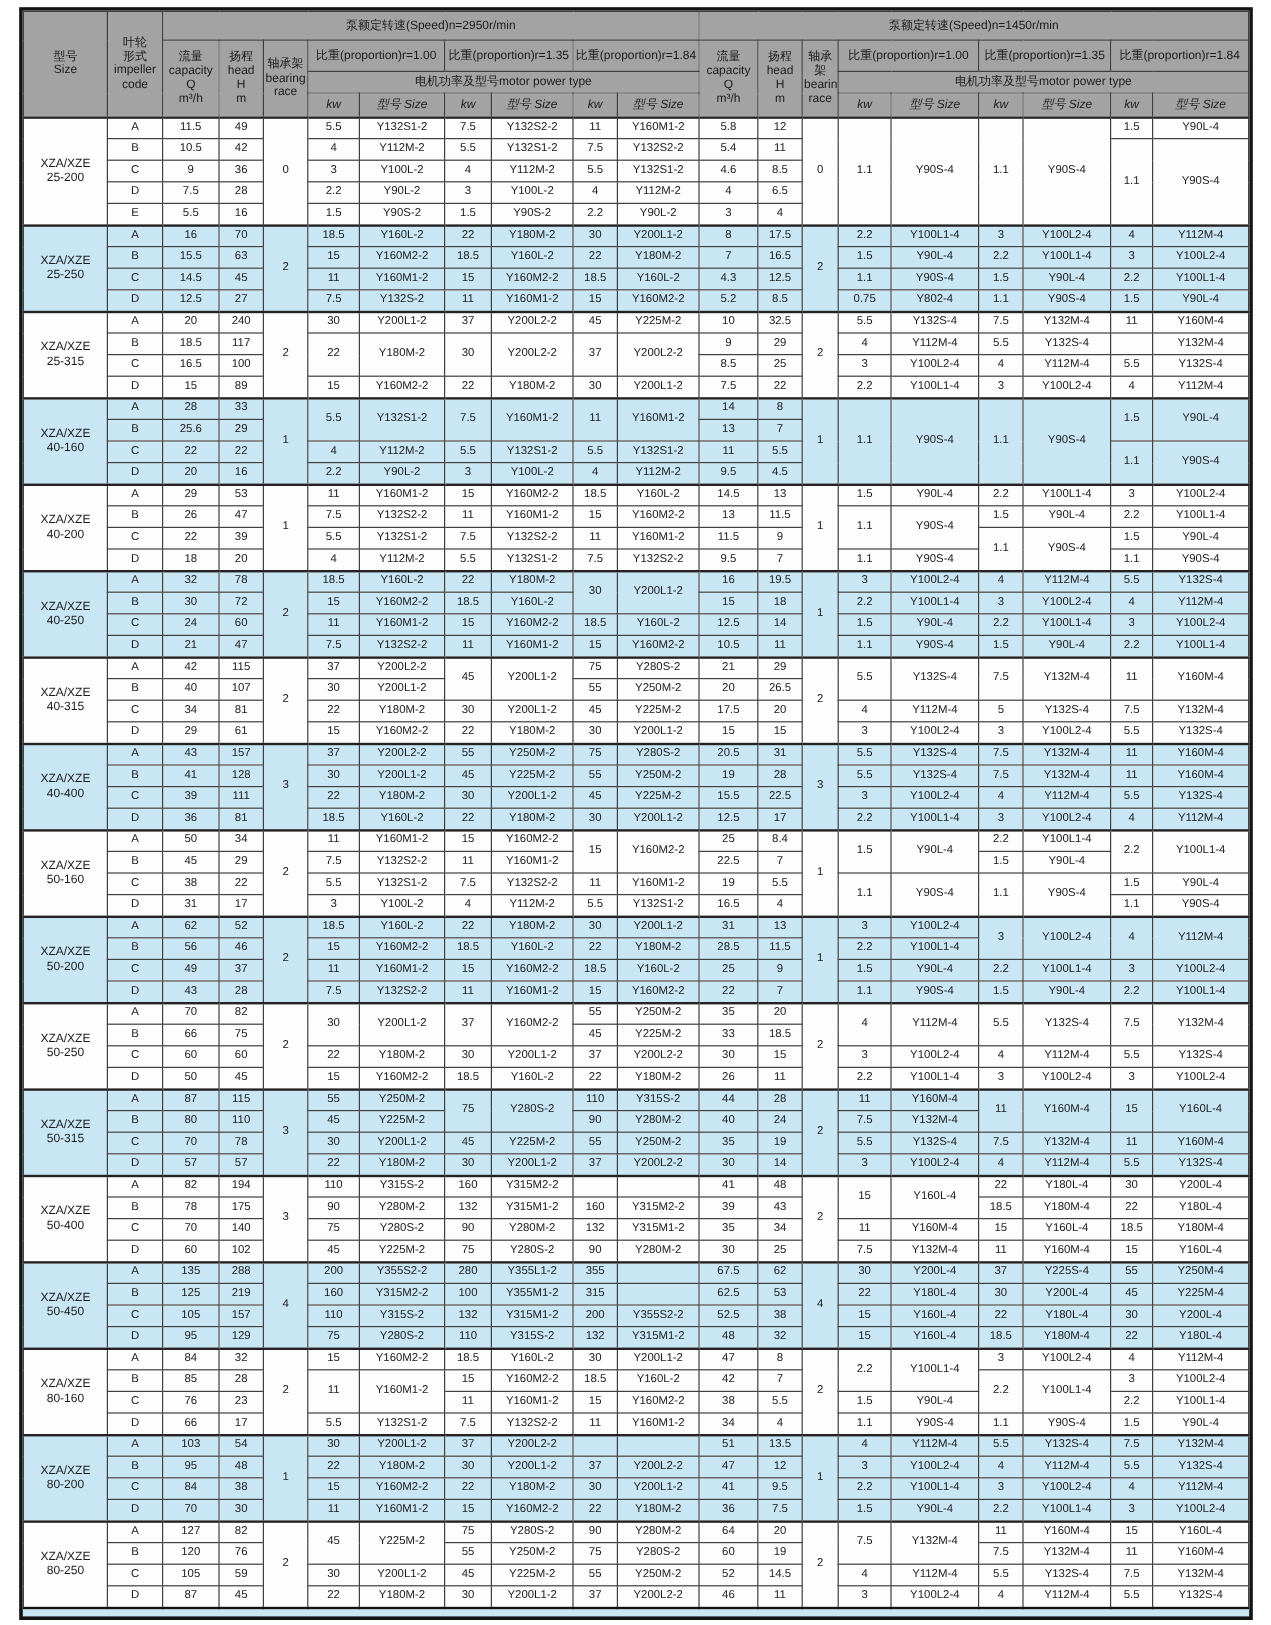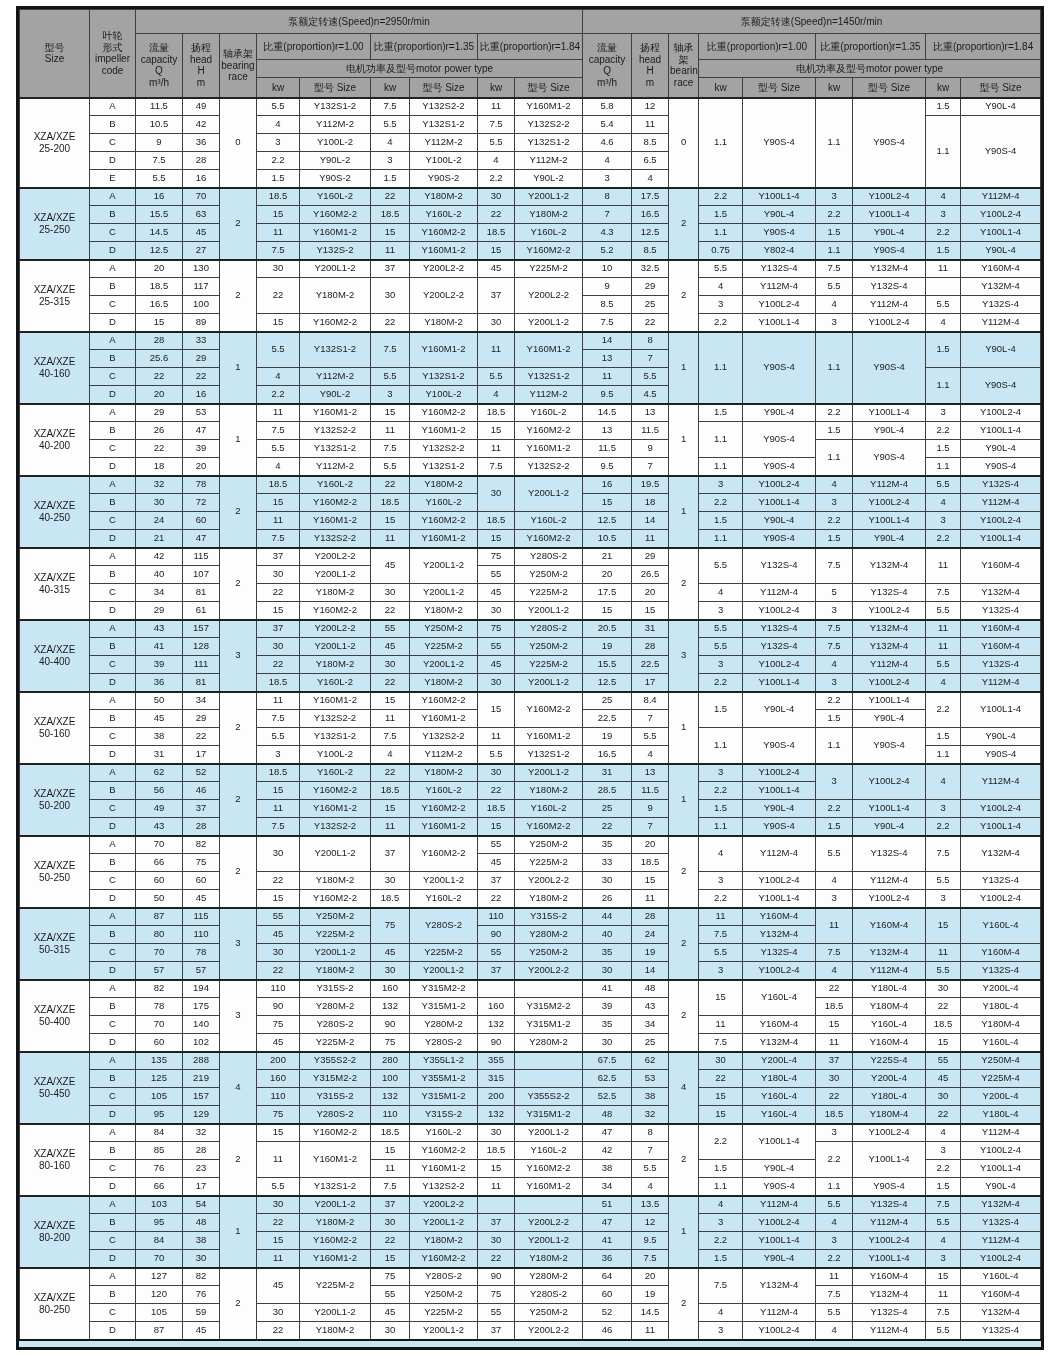--- a/index.html
+++ b/index.html
@@ -10,21 +10,21 @@
     box-sizing:border-box; padding-bottom:6px;
   }
   table.spec { border-collapse:collapse; width:100%; table-layout:fixed; background:#fff; border-bottom:2px solid #141414; }
   th, td {
     border:1px solid #3f3f3f; text-align:center; vertical-align:middle;
     padding:0 1px; font-size:9.5px; color:#1b1b1b; line-height:1.15;
     overflow:hidden; font-weight:normal;
   }
   thead th { background:#a3a3a3; white-space:pre-line; font-size:10px; }
   thead tr.h1 { height:24px; } thead tr.h2 { height:26px;margin-left:12px; }
-  thead tr.h3 { height:18px;padding-left:20px; } thead tr.h4 { height:20px; }
+  thead tr.h3 { height:18px;padding-left:20px; } thead tr.h4 { height:20px;font-style:italic; }
   tbody tr { height:18px; }
   tbody tr.white td { background:#fdfdfd; }
   tbody tr.blue td { background:#c9e6f4; }
   td.size-cell { white-space:pre-line; font-size:10px; }
   tbody tr.block-start td { border-top-width:2px; border-top-color:#222; }
 </style>
 </head>
 <body>
 
 <div class="page">
@@ -268,21 +268,21 @@
             <td>1.1</td>
             <td>Y90S-4</td>
             <td>1.5</td>
             <td>Y90L-4</td>
           </tr>
           <tr class="white block-start">
             <td rowspan="4" class="size-cell">XZA/XZE
 25-315</td>
             <td>A</td>
             <td>20</td>
-            <td>130</td>
+            <td>240</td>
             <td rowspan="4">2</td>
             <td>30</td>
             <td>Y200L1-2</td>
             <td>37</td>
             <td>Y200L2-2</td>
             <td>45</td>
             <td>Y225M-2</td>
             <td>10</td>
             <td>32.5</td>
             <td rowspan="4">2</td>

